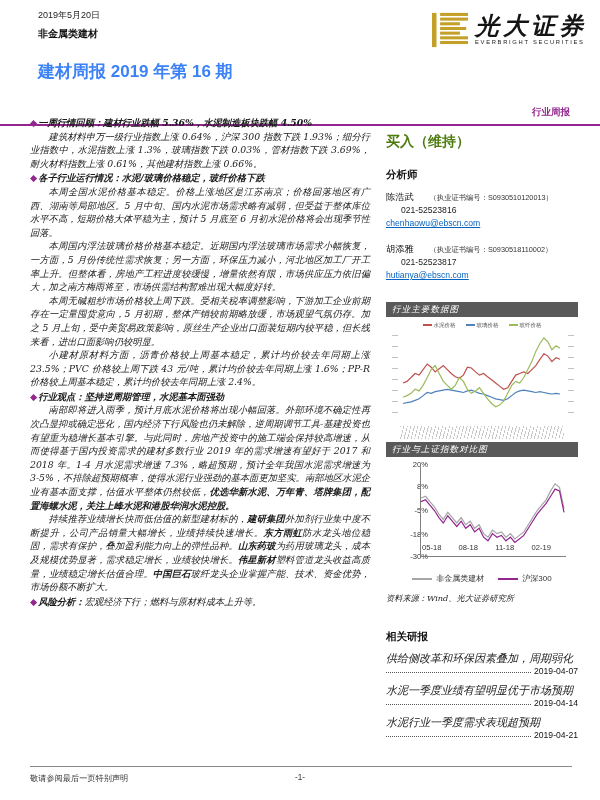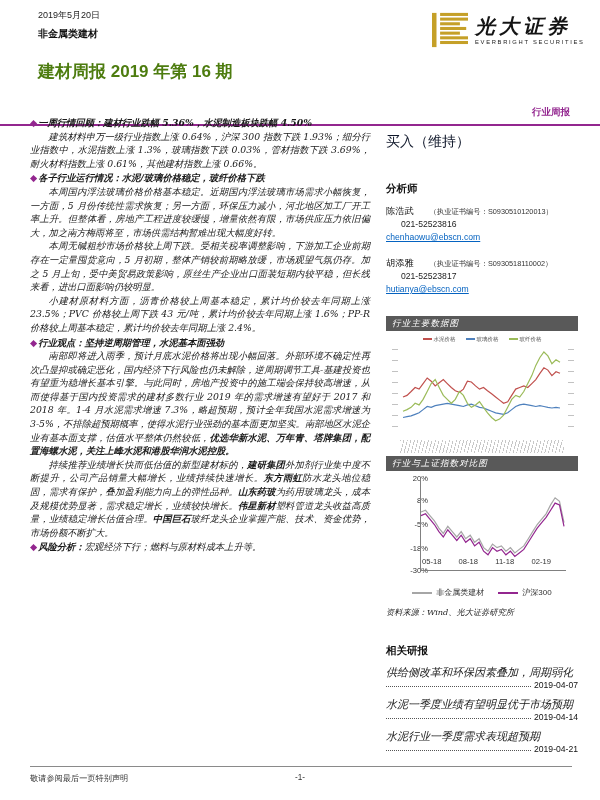--- a/index.html
+++ b/index.html
@@ -4,38 +4,38 @@
 <style>
   html,body{margin:0;padding:0;background:#e8e8e8;}
   .page{position:relative;width:600px;height:800px;background:#ffffff;overflow:hidden;
         font-family:"Liberation Sans",sans-serif;color:#111;}
   
   .date{position:absolute;left:38px;top:9px;font-size:9px;color:#222;}
   .category{position:absolute;left:38px;top:27px;font-size:10px;font-weight:bold;color:#111;}
   .logo{position:absolute;left:432px;top:7px;width:156px;height:46px;display:flex;align-items:center;}
   .logo-mark{width:36px;height:38px;flex:0 0 auto;}
   .logo-text{margin-left:7px;}
-  .logo-cn{font-family:"DejaVu Serif",serif;font-weight:bold;font-style:italic;font-size:20px;
+  .logo-cn{font-family:"DejaVu Serif",serif;font-weight:bold;font-style:italic;font-size:24px;
            letter-spacing:4px;color:#141414;line-height:22px;white-space:nowrap;}
   .logo-en{font-size:5.8px;letter-spacing:1.7px;color:#222;margin-top:2px;white-space:nowrap;}
-  .title{position:absolute;left:38px;top:60px;font-size:17px;font-weight:bold;color:#4d7c0f;}
+  .title{position:absolute;left:38px;top:60px;font-size:17px;font-weight:bold;color:#3b82f6;}
   .report-type{position:absolute;right:30px;top:106px;font-size:9.5px;font-weight:bold;color:#93268F;}
   .head-rule{position:absolute;left:0;top:124px;width:600px;height:2px;background:#93268F;}
   
   .main-col{position:absolute;left:30px;top:115px;width:340px;
             font-family:"DejaVu Serif",serif;font-style:italic;font-size:9.3px;
             line-height:13.6px;text-align:justify;color:#1a1a1a;}
   .sec-head{margin-top:1px;font-weight:bold;}
   .sec-head .diamond{color:#93268F;font-style:normal;margin-right:1px;}
   .sec-rest{font-weight:normal;}
   .para{margin:0;text-indent:2em;}
   .seg-b{font-weight:bold;}
   
   .side-col{position:absolute;left:386px;top:133px;width:192px;}
-  .rating{font-size:14px;font-weight:normal;color:#0f172a;margin-bottom:31px;}
+  .rating{font-size:14px;font-weight:bold;color:#4d7c0f;margin-bottom:17px;}
   .an-h{font-size:10.5px;font-weight:bold;margin-bottom:9px;}
   .analyst{margin-bottom:13px;font-size:8.6px;line-height:13px;}
   .an-name{font-size:9.2px;color:#111;}
   .an-cert{font-size:7.3px;color:#333;margin-left:16px;}
   .an-phone{color:#222;padding-left:15px;}
   .an-mail{color:#0563C1;text-decoration:underline;cursor:pointer;}
   .chart-card{margin-top:4px;}
   .chart-bar{height:15px;background:#595959;color:#fff;font-family:"DejaVu Serif",serif;
              font-style:italic;font-size:8.6px;line-height:15px;padding-left:6px;letter-spacing:1px;}
   .c1-wrap{position:relative;height:118px;padding:4px 2px 0 2px;}
@@ -93,20 +93,21 @@
   </div>
 
   <div class="title">建材周报 2019 年第 16 期</div>
   <div class="report-type">行业周报</div>
   <div class="head-rule"></div>
 
   <div class="main-col">
       <div class="sec-head"><span class="diamond">◆</span><span class="sec-title">一周行情回顾：建材行业跌幅 5.36%，水泥制造板块跌幅 4.50%</span></div>
       <p class="para"><span class="seg">建筑材料申万一级行业指数上涨 0.64%，沪深 300 指数下跌 1.93%；细分行业指数中，水泥指数上涨 1.3%，玻璃指数下跌 0.03%，管材指数下跌 3.69%，耐火材料指数上涨 0.61%，其他建材指数上涨 0.66%。</span></p>
       <div class="sec-head"><span class="diamond">◆</span><span class="sec-title">各子行业运行情况：水泥/玻璃价格稳定，玻纤价格下跌</span></div>
+      <p class="para"><span class="seg">本周全国水泥价格基本稳定。价格上涨地区是江苏南京；价格回落地区有广西、湖南等局部地区。5 月中旬、国内水泥市场需求略有减弱，但受益于整体库位水平不高，短期价格大体平稳为主，预计 5 月底至 6 月初水泥价格将会出现季节性回落。</span></p>
       <p class="para"><span class="seg">本周国内浮法玻璃价格价格基本稳定。近期国内浮法玻璃市场需求小幅恢复，一方面，5 月份传统性需求恢复；另一方面，环保压力减小，河北地区加工厂开工率上升。但整体看，房地产工程进度较缓慢，增量依然有限，市场供应压力依旧偏大，加之南方梅雨将至，市场供需结构暂难出现大幅度好转。</span></p>
       <p class="para"><span class="seg">本周无碱粗纱市场价格较上周下跌。受相关税率调整影响，下游加工企业前期存在一定量囤货意向，5 月初期，整体产销较前期略放缓，市场观望气氛仍存。加之 5 月上旬，受中美贸易政策影响，原丝生产企业出口面装短期内较平稳，但长线来看，进出口面影响仍较明显。</span></p>
       <p class="para"><span class="seg">小建材原材料方面，沥青价格较上周基本稳定，累计均价较去年同期上涨 23.5%；PVC 价格较上周下跌 43 元/吨，累计均价较去年同期上涨 1.6%；PP-R 价格较上周基本稳定，累计均价较去年同期上涨 2.4%。</span></p>
       <div class="sec-head"><span class="diamond">◆</span><span class="sec-title">行业观点：坚持逆周期管理，水泥基本面强劲</span></div>
       <p class="para"><span class="seg">南部即将进入雨季，预计月底水泥价格将出现小幅回落。外部环境不确定性再次凸显抑或确定恶化，国内经济下行风险也仍未解除，逆周期调节工具-基建投资也有望重为稳增长基本引擎。与此同时，房地产投资中的施工端会保持较高增速，从而使得基于国内投资需求的建材多数行业 2019 年的需求增速有望好于 2017 和 2018 年。1-4 月水泥需求增速 7.3%，略超预期，预计全年我国水泥需求增速为 3-5%，不排除超预期概率，使得水泥行业强劲的基本面更加坚实。南部地区水泥企业有基本面支撑，估值水平整体仍然较低，</span><span class="seg-b">优选华新水泥、万年青、塔牌集团，配置海螺水泥，关注上峰水泥和港股华润水泥控股。</span></p>
       <p class="para"><span class="seg">持续推荐业绩增长快而低估值的新型建材标的，</span><span class="seg-b">建研集团</span><span class="seg">外加剂行业集中度不断提升，公司产品销量大幅增长，业绩持续快速增长。</span><span class="seg-b">东方雨虹</span><span class="seg">防水龙头地位稳固，需求有保护，叠加盈利能力向上的弹性品种。</span><span class="seg-b">山东药玻</span><span class="seg">为药用玻璃龙头，成本及规模优势显著，需求稳定增长，业绩较快增长。</span><span class="seg-b">伟星新材</span><span class="seg">塑料管道龙头收益高质量，业绩稳定增长估值合理。</span><span class="seg-b">中国巨石</span><span class="seg">玻纤龙头企业掌握产能、技术、资金优势，市场份额不断扩大。</span></p>
       <div class="sec-head"><span class="diamond">◆</span><span class="sec-title">风险分析：</span><span class="sec-rest">宏观经济下行；燃料与原材料成本上升等。</span></div>
     </div>
 
   <div class="side-col">

